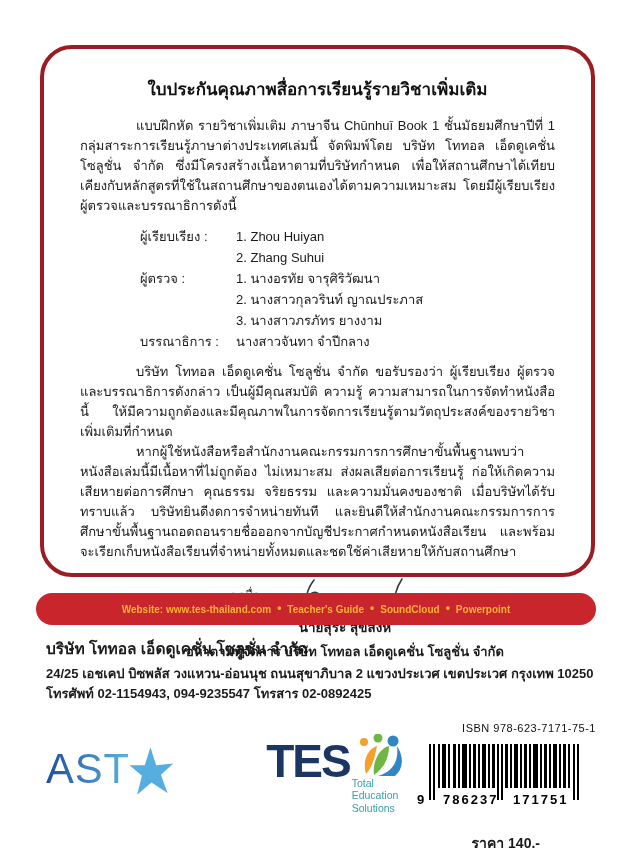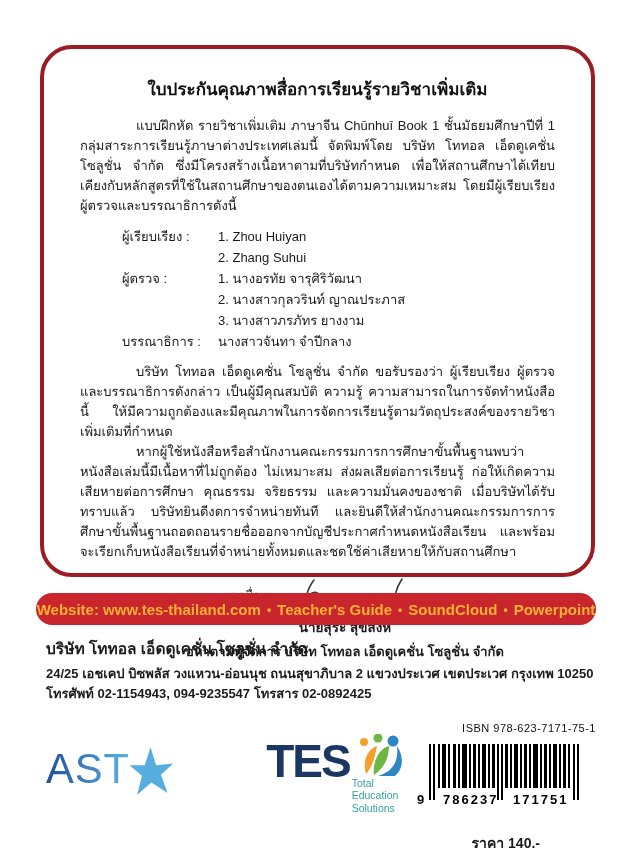--- a/index.html
+++ b/index.html
@@ -14,34 +14,34 @@
     border:4px solid #9b1c22;border-radius:32px;box-sizing:border-box;
     padding:22px 36px 0 36px;background:#fff;
   }
   .cert-title{
     text-align:center;font-weight:bold;font-size:17px;margin:4px 0 14px 0;color:#111;
   }
   .cert-par{
     font-size:13px;line-height:20px;text-align:justify;text-indent:56px;margin:0;color:#1a1a1a;
   }
   .roles{margin:10px 0 10px 42px;font-size:13px;line-height:21px;}
-  .role-row{display:flex;}
+  .role-row{display:flex;margin-left:18px;}
   .role-label{width:96px;flex:0 0 96px;}
   .role-names div{white-space:nowrap;}
   
   .sign-area{width:340px;margin:14px 40px 0 auto;text-align:center;}
   .sign-row{display:flex;align-items:center;justify-content:center;gap:10px;}
   .sign-label{font-size:13px;}
   .signer-name{font-size:13.5px;font-weight:bold;margin-top:2px;}
   .signer-title{font-size:13px;font-weight:bold;margin-top:3px;white-space:nowrap;}
   
   .banner{
     position:absolute;left:36px;top:593px;width:560px;height:32px;
     background:#c9252c;border-radius:16px;display:flex;align-items:center;justify-content:center;
-    color:#f9b233;font-weight:bold;font-size:15px;box-sizing:border-box;
+    color:#f9b233;font-weight:bold;font-size:10px;box-sizing:border-box;
   }
   .banner-item::before{content:"•";margin:0 6px;font-size:12px;position:relative;top:-1px;}
   
   .address{position:absolute;left:46px;top:636px;}
   .addr-company{font-size:15.5px;font-weight:bold;margin-bottom:3px;}
   .addr-line{font-size:13px;font-weight:bold;line-height:20px;}
   
   .footer{position:absolute;left:46px;top:722px;width:550px;display:flex;align-items:flex-start;}
   .asta-logo{margin-top:16px;}
   .tes-logo{display:flex;align-items:flex-start;margin-left:92px;margin-top:10px;}

